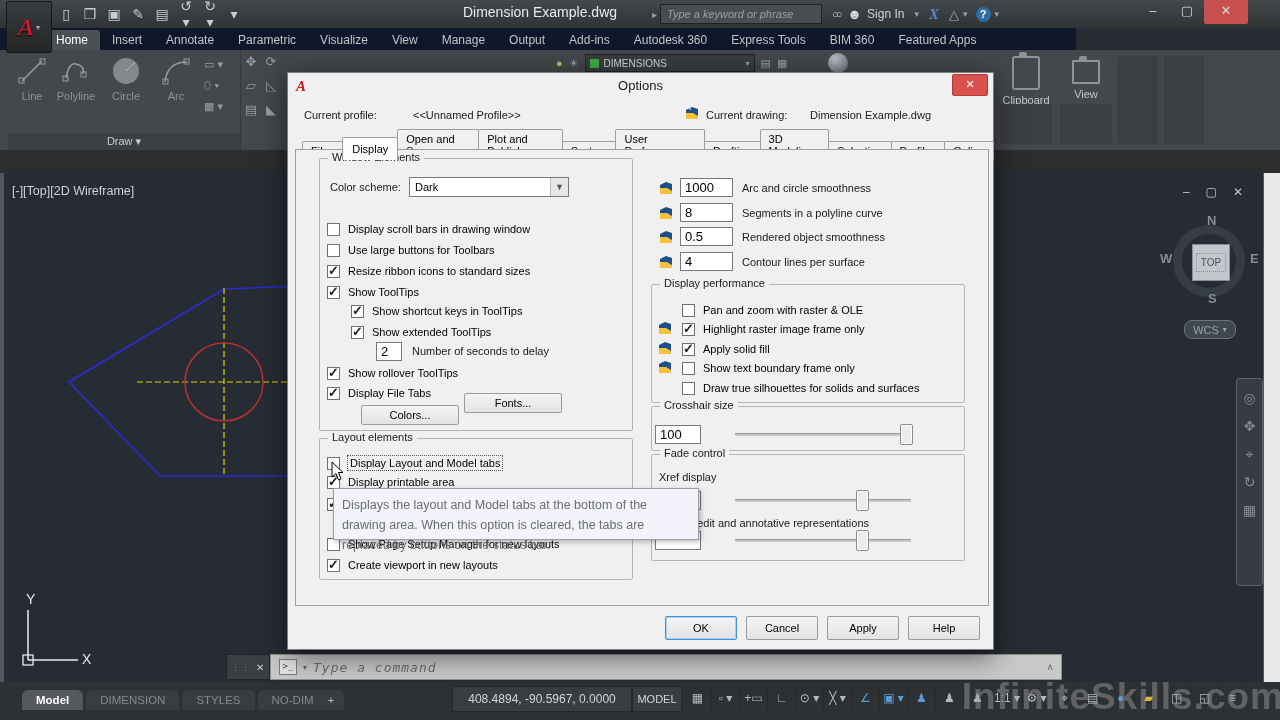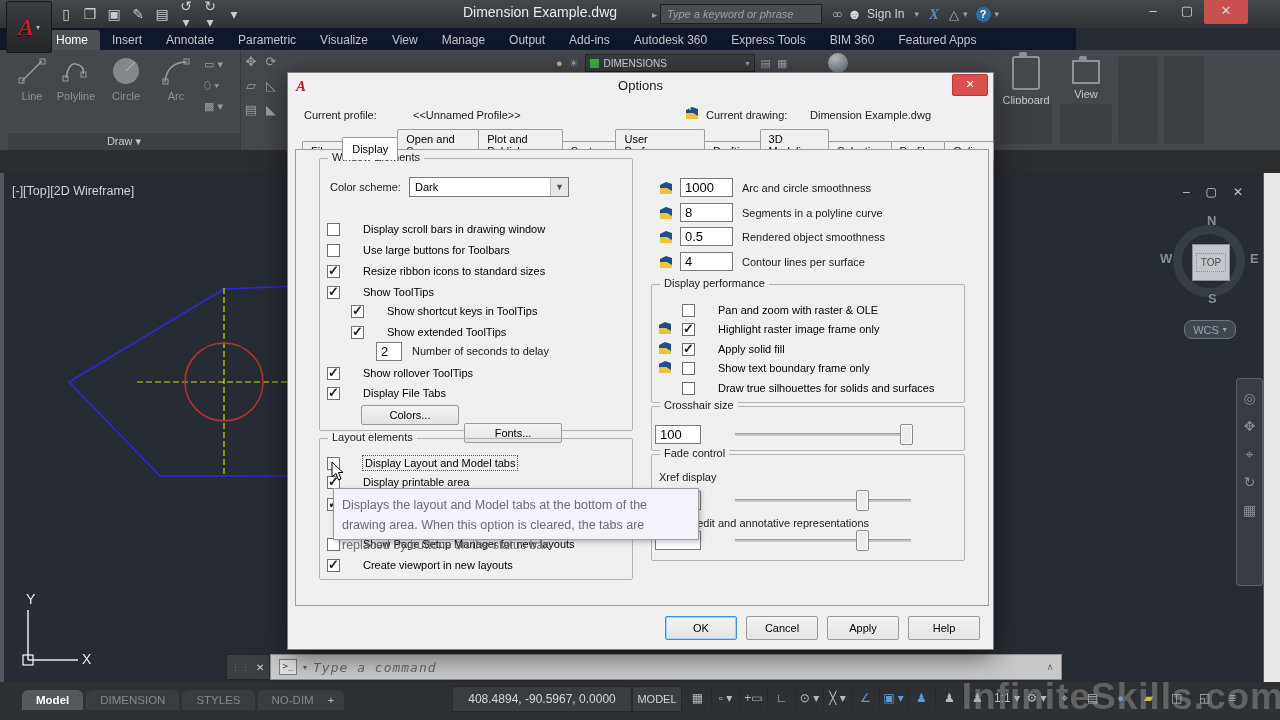--- a/index.html
+++ b/index.html
@@ -129,21 +129,21 @@
   #dlg-title-text{position:absolute;left:0;top:5px;width:100%;text-align:center;font-size:13px;color:#1a1a1a;}
   #dlg-close{position:absolute;right:5px;top:1px;width:34px;height:20px;background:#d9504c;border:1px solid #b13c39;
              border-radius:2px;color:#fff;text-align:center;line-height:19px;font-size:11px;}
   .dlbl{position:absolute;font-size:11px;color:#1a1a1a;}
   #tabstrip{position:absolute;left:14px;top:56px;display:flex;align-items:flex-end;}
   .dtab{border:1px solid #9d9d9d;border-bottom:none;background:#f0f0f0;padding:3px 8px;font-size:11px;margin-right:-1px;border-radius:2px 2px 0 0;}
   .dtab.active{background:#fdfdfd;padding:5px 9px;position:relative;z-index:2;}
   #tabpane{position:absolute;left:7px;top:76px;width:692px;height:455px;border:1px solid #9d9d9d;background:#f0f0f0;}
   .group{position:absolute;border:1px solid #b4b4b4;border-radius:2px;}
   .gtitle{position:absolute;top:-8px;left:8px;background:#f0f0f0;padding:0 4px;font-size:11px;color:#1a1a1a;white-space:nowrap;}
-  .crow{position:absolute;display:flex;align-items:center;gap:23px;height:16px;}
+  .crow{position:absolute;display:flex;align-items:center;gap:8px;height:16px;}
   .cb{width:13px;height:13px;background:#fff;border:1px solid #707070;position:relative;flex:none;box-sizing:border-box;}
   .cb[data-checked="true"]::after{content:"✓";position:absolute;left:0px;top:-3px;font-size:13px;font-weight:bold;color:#222;}
   .clab{white-space:nowrap;}
   .clab.focus{outline:1px dotted #555;padding:1px 2px;}
   .din{position:absolute;background:#fff;border:1px solid #7a7a7a;font-size:13px;padding:0 4px;box-sizing:border-box;
        display:flex;align-items:center;}
   .combo{position:absolute;background:#fff;border:1px solid #7a7a7a;display:flex;align-items:center;box-sizing:border-box;
          padding-left:5px;font-size:11px;}
   .combo .carrow{margin-left:auto;width:17px;height:100%;background:#e6e6e6;border-left:1px solid #bcbcbc;
                  color:#555;font-size:9px;display:flex;align-items:center;justify-content:center;}
@@ -463,21 +463,21 @@
     <span class="dlbl" style="left:124px;top:272px;">Number of seconds to delay</span>
     <div class="crow" style="left:39px;top:292px;">
       <span class="cb" data-checked="true"></span>
       <span class="clab">Show rollover ToolTips</span>
     </div>
     <div class="crow" style="left:39px;top:312px;">
       <span class="cb" data-checked="true"></span>
       <span class="clab">Display File Tabs</span>
     </div>
     <div class="dbtn" style="left:73px;top:332px;width:96px;height:18px;">Colors...</div>
-    <div class="dbtn" style="left:176px;top:350px;width:96px;height:18px;">Fonts...</div>
+    <div class="dbtn" style="left:176px;top:320px;width:96px;height:18px;">Fonts...</div>
 
     <div class="group" style="left:31px;top:365px;width:312px;height:140px;">
       <span class="gtitle">Layout elements</span>
     </div>
     <div class="crow" style="left:39px;top:382px;">
       <span class="cb" data-checked="false"></span>
       <span class="clab focus">Display Layout and Model tabs</span>
     </div>
     <div class="crow" style="left:39px;top:401px;">
       <span class="cb" data-checked="true"></span>

